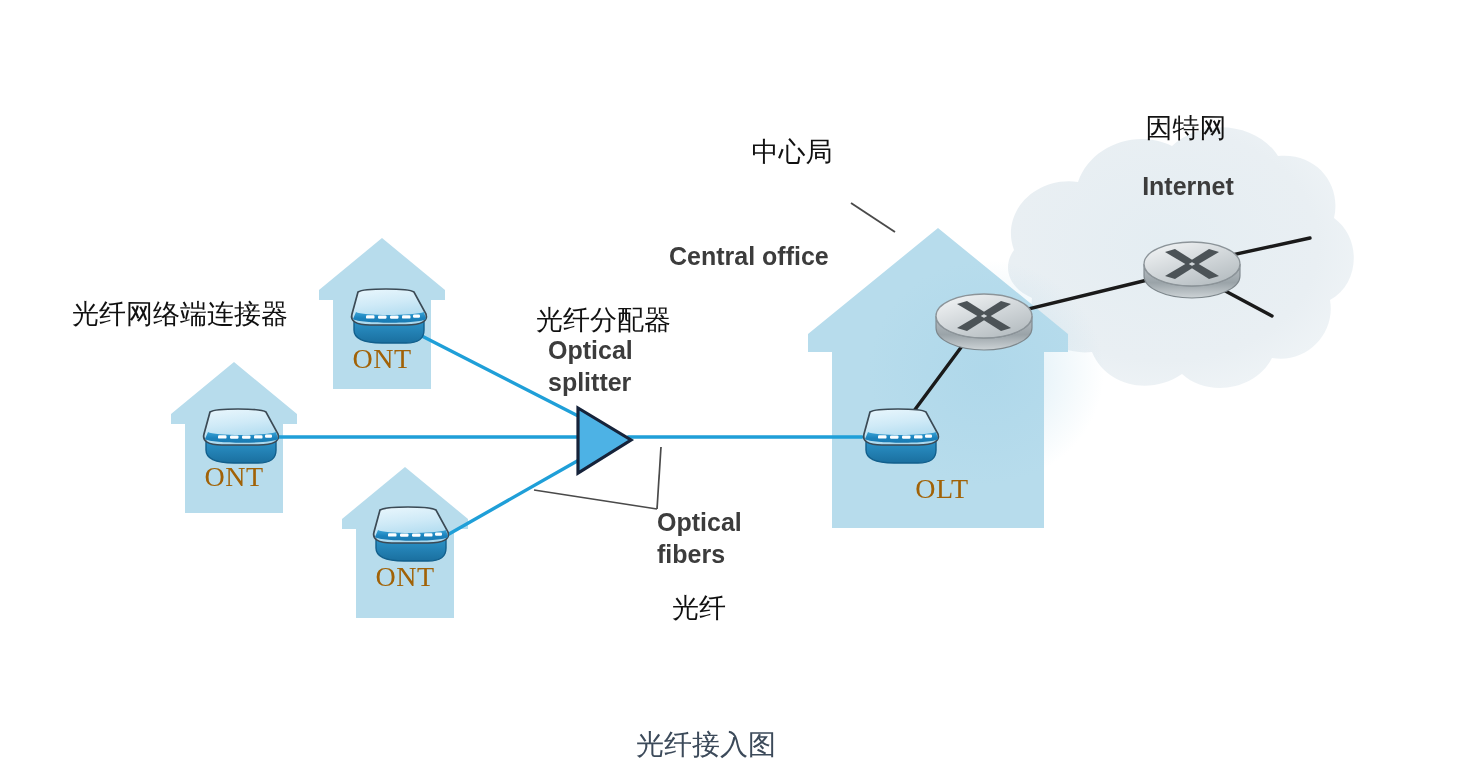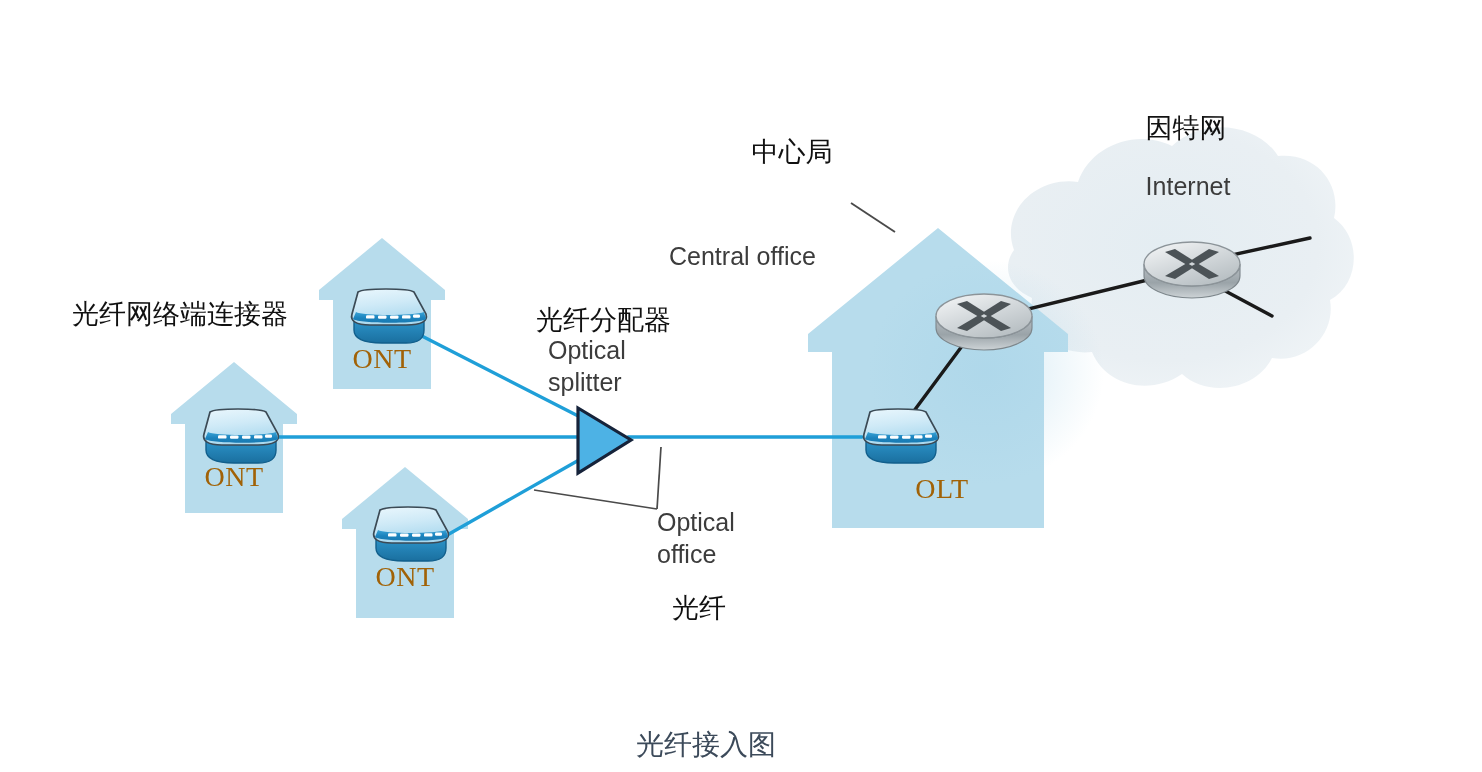--- a/index.html
+++ b/index.html
@@ -30,21 +30,21 @@
   .lbl-cn{
     color:#111111;
     font-size:27px;
     font-family:"DejaVu Sans","Liberation Sans",sans-serif;
     font-weight:400;
   }
   .lbl-en{
     color:#3c3c3c;
     font-size:25px;
     font-family:"Liberation Sans","DejaVu Sans",sans-serif;
-    font-weight:400;
+    font-weight:700;
   }
   .lbl-dev{
     color:#a16207;
     font-size:28px;
     font-family:Liberation Serif, serif;
     letter-spacing:.5px;
   }
   .caption{
     position:absolute;
     left:0; top:726px;
@@ -264,21 +264,21 @@
   <div class="lbl lbl-dev ctr" style="left:405px; top:560px;">ONT</div>
 
   <div class="lbl lbl-cn" style="left:536px; top:304px;">光纤分配器</div>
 
   <div class="lbl lbl-en" style="left:548px; top:336px;">Optical</div>
 
   <div class="lbl lbl-en" style="left:548px; top:368px;">splitter</div>
 
   <div class="lbl lbl-en" style="left:657px; top:508px;">Optical</div>
 
-  <div class="lbl lbl-en" style="left:657px; top:540px;">office</div>
+  <div class="lbl lbl-en" style="left:657px; top:540px;">fibers</div>
 
   <div class="lbl lbl-cn ctr" style="left:699px; top:592px;">光纤</div>
 
   <div class="lbl lbl-cn ctr" style="left:792px; top:136px;text-align:center;">中心局</div>
 
   <div class="lbl lbl-en" style="left:669px; top:198px;margin-top:44px;">Central office</div>
 
   <div class="lbl lbl-dev ctr" style="left:896px; top:472px;margin-left:46px;">OLT</div>
 
 

